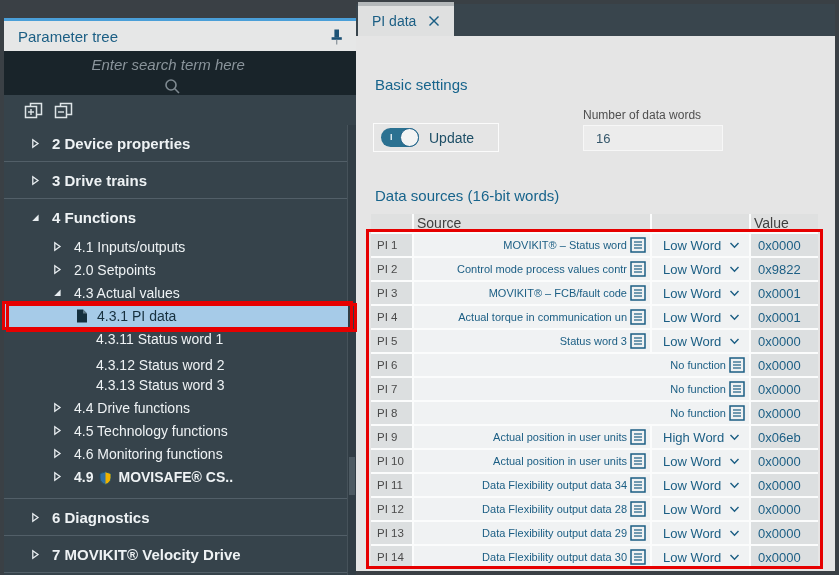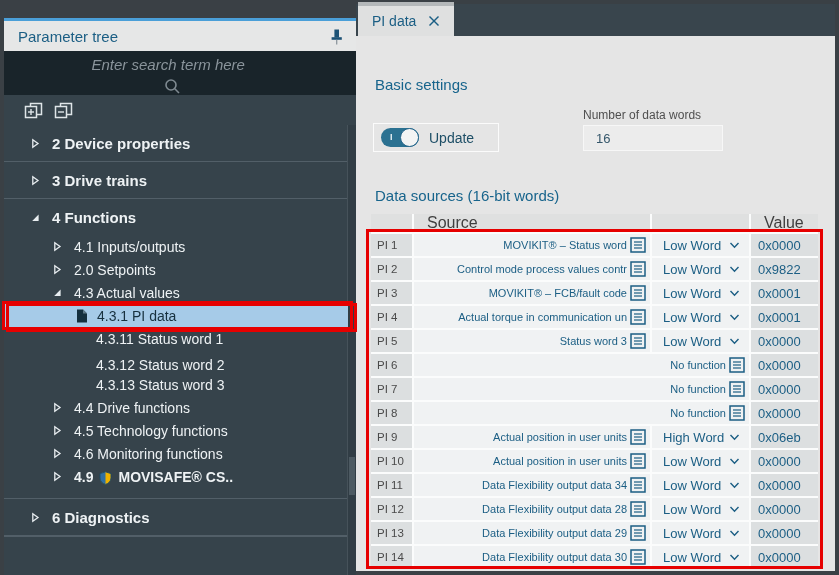--- a/index.html
+++ b/index.html
@@ -41,21 +41,21 @@
   .toggle-box{position:absolute;left:17px;top:87px;width:126px;height:29px;border:1px solid #fbfbfb;box-sizing:border-box;display:flex;align-items:center;padding-left:7px;cursor:pointer;}
   .switch{position:relative;width:38px;height:19px;border-radius:10px;background:#2b7191;flex:none;}
   .switch .on-i{position:absolute;left:9px;top:4px;color:#eaf1f5;font-size:9px;font-weight:700;}
   .switch .knob{position:absolute;right:0px;top:0px;width:17px;height:17px;border-radius:50%;background:#f3f4f4;border:1px solid #23648a;box-sizing:content-box;}
   .toggle-label{color:#1d4e66;font-size:14px;margin-left:10px;}
   .nw-label{position:absolute;left:227px;top:72px;font-size:12px;color:#4f4f4f;}
   .nw-input{position:absolute;left:227px;top:89px;width:140px;height:26px;box-sizing:border-box;background:#ececec;border:1px solid #f7f7f7;color:#35576b;font-size:13px;padding-left:12px;font-family:"Liberation Sans",sans-serif;outline:none;}
 
   
   .ptable{position:absolute;left:15px;top:178px;width:447px;display:grid;grid-template-columns:41px 236px 97px 67px;grid-template-rows:18px;grid-auto-rows:22px;gap:2px;background:#fbfcfc;}
-  .hcell{background:#dfe0e0;color:#3f3f3f;font-size:16px;display:flex;align-items:center;padding-left:13px;box-sizing:border-box;}
+  .hcell{background:#dfe0e0;color:#3f3f3f;font-size:14px;display:flex;align-items:center;padding-left:3px;box-sizing:border-box;}
   .pcell{background:#dcdfe0;color:#4a4a4a;font-size:11.5px;display:flex;align-items:center;padding-left:6px;box-sizing:border-box;}
   .scell{background:#f0f2f3;color:#1b5e84;font-size:11px;display:flex;align-items:center;justify-content:space-between;padding:0 4px 0 7px;box-sizing:border-box;cursor:pointer;text-align:right;}
   .scell .txt{white-space:nowrap;overflow:hidden;flex:1;}
   .scell .licon{display:flex;flex:none;margin-left:3px;}
   .scell.span2{grid-column:2 / 4;}
   .wcell{background:#f0f2f3;color:#1b5e84;font-size:13px;display:flex;align-items:center;justify-content:space-between;padding:0 9px 0 11px;box-sizing:border-box;cursor:pointer;}
   .vcell{background:#dcdfe0;color:#1b5e84;font-size:13px;display:flex;align-items:center;padding-left:7px;box-sizing:border-box;}
   .table-annotation{position:absolute;left:10px;top:193px;width:457px;height:340px;border:3px solid #e60000;box-sizing:border-box;z-index:5;pointer-events:none;}
 </style>
 </head>
@@ -217,20 +217,28 @@
         <div class="tsep"></div>
         <div class="trow section" style="padding-left: 26px;">
           <span class="g">
             <svg width="10" height="11" viewBox="0 0 10 11">
               <path d="M2.8 1.8 L8 5.5 L2.8 9.2 Z" fill="none" stroke="#e8edf0" stroke-width="1.3"></path>
             </svg>
           </span>
           <span>6 Diagnostics</span>
         </div>
         <div class="tsep"></div>
+        <div class="trow section" style="padding-left: 26px;">
+          <span class="g">
+            <svg width="10" height="11" viewBox="0 0 10 11">
+              <path d="M2.8 1.8 L8 5.5 L2.8 9.2 Z" fill="none" stroke="#e8edf0" stroke-width="1.3"></path>
+            </svg>
+          </span>
+          <span>7 MOVIKIT® Velocity Drive</span>
+        </div>
         <div class="tsep"></div>
       </div>
     <div class="sb-scroll">
       <div class="sb-thumb"></div>
     </div>
     <div class="tree-annotation"></div>
   </div>
 
   <div class="tabbar">
     <div class="tab">

